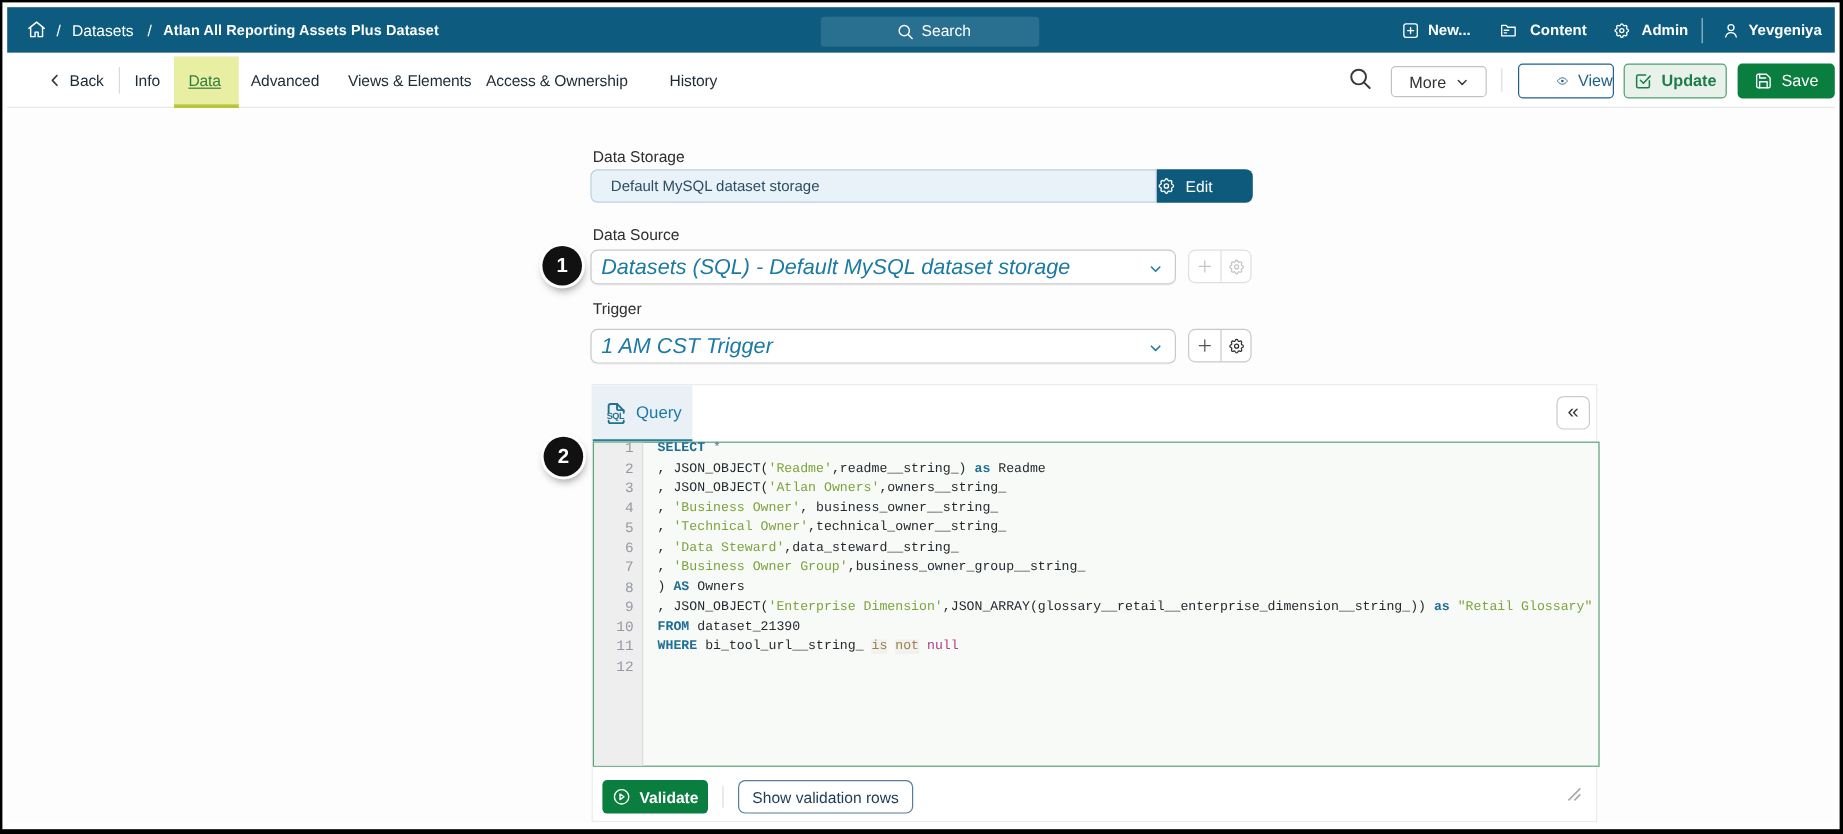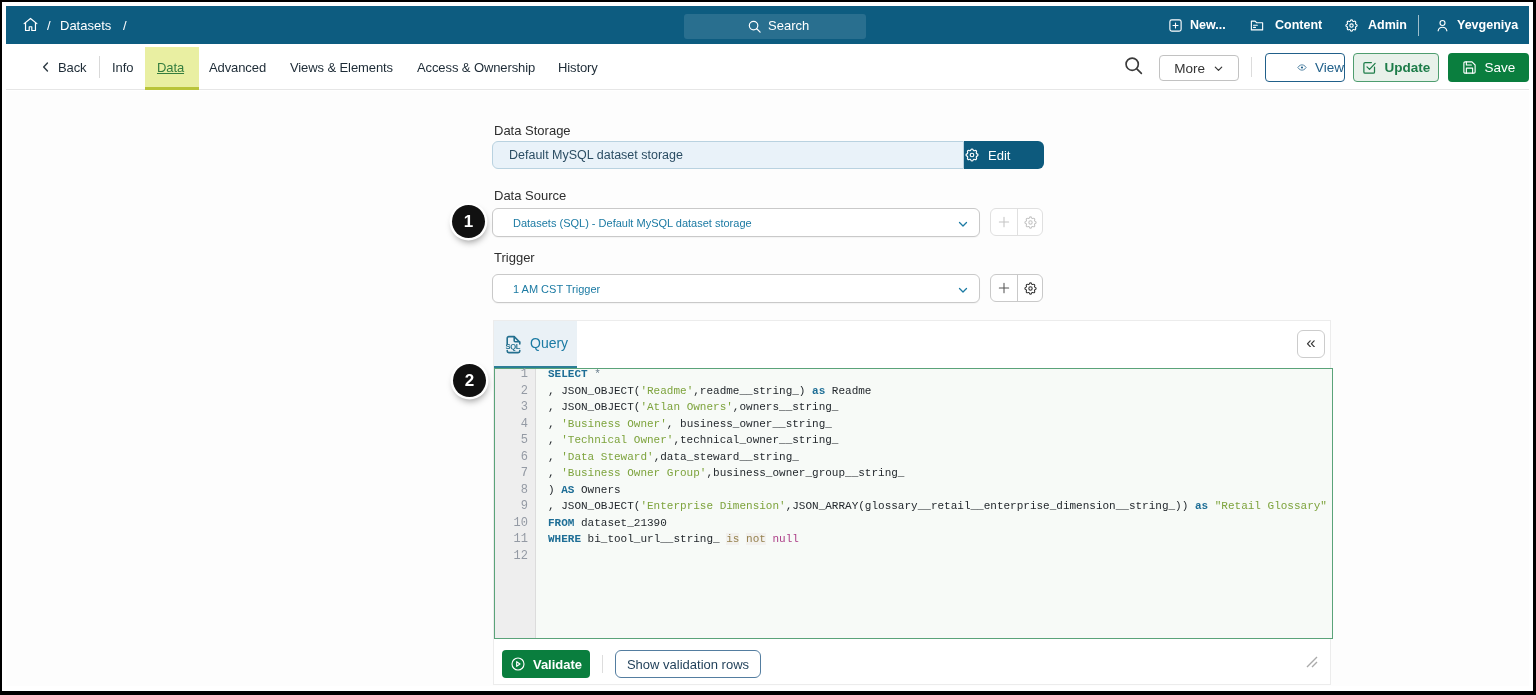--- a/index.html
+++ b/index.html
@@ -7,40 +7,41 @@
   .abs { position:absolute; }
   .matte { position:absolute; left:2px; top:2px; width:1531px; height:689px; background:#fff; }
   .topbar { position:absolute; left:6px; top:6px; width:1523px; height:38px; background:#0d5c80; }
   .tabbar { position:absolute; left:6px; top:44px; width:1523px; height:46px; background:#fff; border-bottom:1px solid #e6e6e6; }
   .tb-item { position:absolute; top:0; height:38px; display:flex; align-items:center; color:#fff; font-size:12.5px; font-weight:600; }
   .crumb { font-weight:400; font-size:13px; }
   .tab { position:absolute; top:0; height:46px; display:flex; align-items:center; font-size:13px; letter-spacing:-0.1px; color:#1d2b36; font-weight:500; }
   .btn { position:absolute; display:flex; align-items:center; justify-content:center; border-radius:4px; font-size:13px; font-weight:600; }
   .lbl { position:absolute; font-size:13px; color:#2e2e2e; }
   .sel { position:absolute; background:#fff; border:1px solid #c9c9c9; border-radius:6px; box-shadow:0 1px 1px rgba(0,0,0,.04); }
-  .sel-text { position:absolute; left:20px; top:50%; transform:translateY(-50%); font-size:11px; color:#1b7aa3; }
+  .sel-text { position:absolute; left:8px; top:50%; transform:translateY(-50%); font-size:18px; color:#1b7aa3;font-style:italic; }
   .code { font-family:"Liberation Mono", monospace; font-size:11px; line-height:16.5px; white-space:pre; }
   .kw { color:#1e6e96; font-weight:bold; }
   .str { color:#7da33c; }
   .atom { color:#ad3f88; }
   .hl { background:#f2f1ee; color:#96824f; }
 </style>
 </head>
 <body>
 <div class="matte"></div>
 
 <div class="topbar" id="topbar">
 
   <svg class="abs" style="left:16px;top:9px;" width="17" height="19" viewBox="0 0 24 24" fill="none" stroke="#fff" stroke-width="1.7" stroke-linecap="round" stroke-linejoin="round">
       <path d="M3 10.8 12 3.5l9 7.3"></path>
       <path d="M5 9.3V20.5h5.2v-5.3h3.6v5.3H19V9.3"></path>
     </svg>
   <div class="tb-item crumb" style="left:41px;">/</div>
   <div class="tb-item crumb" style="left:54px;">Datasets</div>
   <div class="tb-item crumb" style="left:117px;">/</div>
+  <div class="tb-item" style="left:130px;font-size:12px;font-weight:700;letter-spacing:0.1px;">Atlan All Reporting Assets Plus Dataset</div>
 
   <div class="abs" style="left:678px;top:8px;width:182px;height:25px;background:#296f8f;border-radius:3px;"></div>
   <svg class="abs" style="left:741px;top:13px;" width="15" height="15" viewBox="0 0 24 24" fill="none" stroke="#fff" stroke-width="1.9" stroke-linecap="round">
       <circle cx="10.5" cy="10.5" r="6.8"></circle>
       <path d="M15.6 15.6 21 21"></path>
     </svg>
   <div class="tb-item" style="left:762px;font-size:13px;font-weight:400;">Search</div>
 
   <svg class="abs" style="left:1162px;top:12px;" width="15" height="15" viewBox="0 0 24 24" fill="none" stroke="#fff" stroke-width="1.8" stroke-linecap="round">
       <rect x="3" y="3" width="18" height="18" rx="3"></rect>
@@ -70,21 +71,21 @@
       <path d="M14.5 5 8 12l6.5 7"></path>
     </svg>
   <div class="tab" style="left:52px;">Back</div>
   <div class="abs" style="left:93px;top:12px;width:1px;height:22px;background:#d9d9d9;"></div>
   <div class="tab" style="left:106px;">Info</div>
   <div class="abs" style="left:139px;top:3px;width:54px;height:43px;background:#e9efa2;"></div>
   <div class="abs" style="left:139px;top:43px;width:54px;height:3px;background:#b9c43a;"></div>
   <div class="tab" style="left:151px;color:#347d3f;text-decoration:underline;">Data</div>
   <div class="tab" style="left:203px;">Advanced</div>
   <div class="tab" style="left:284px;">Views &amp; Elements</div>
-  <div class="tab" style="left:411px;">Access &amp; Ownership</div>
+  <div class="tab" style="left:399px;">Access &amp; Ownership</div>
   <div class="tab" style="left:552px;">History</div>
 
   <svg class="abs" style="left:1117px;top:11px;" width="21" height="21" viewBox="0 0 24 24" fill="none" stroke="#3a3a3a" stroke-width="1.9" stroke-linecap="round">
       <circle cx="10.5" cy="10.5" r="7"></circle>
       <path d="M15.8 15.8 21 21"></path>
     </svg>
   <div class="btn" style="left:1153px;top:11px;width:80px;height:26px;background:#fff;border:1px solid #c2c2c2;color:#333;font-weight:400;font-size:13.5px;">More&nbsp;&nbsp;<svg width="11" height="11" viewBox="0 0 24 24" fill="none" stroke="#333" stroke-width="2.6" stroke-linecap="round" stroke-linejoin="round">
         <path d="M5 9l7 7 7-7"></path>
       </svg></div>
   <div class="abs" style="left:1245px;top:13px;width:1px;height:20px;background:#dcdcdc;"></div>

